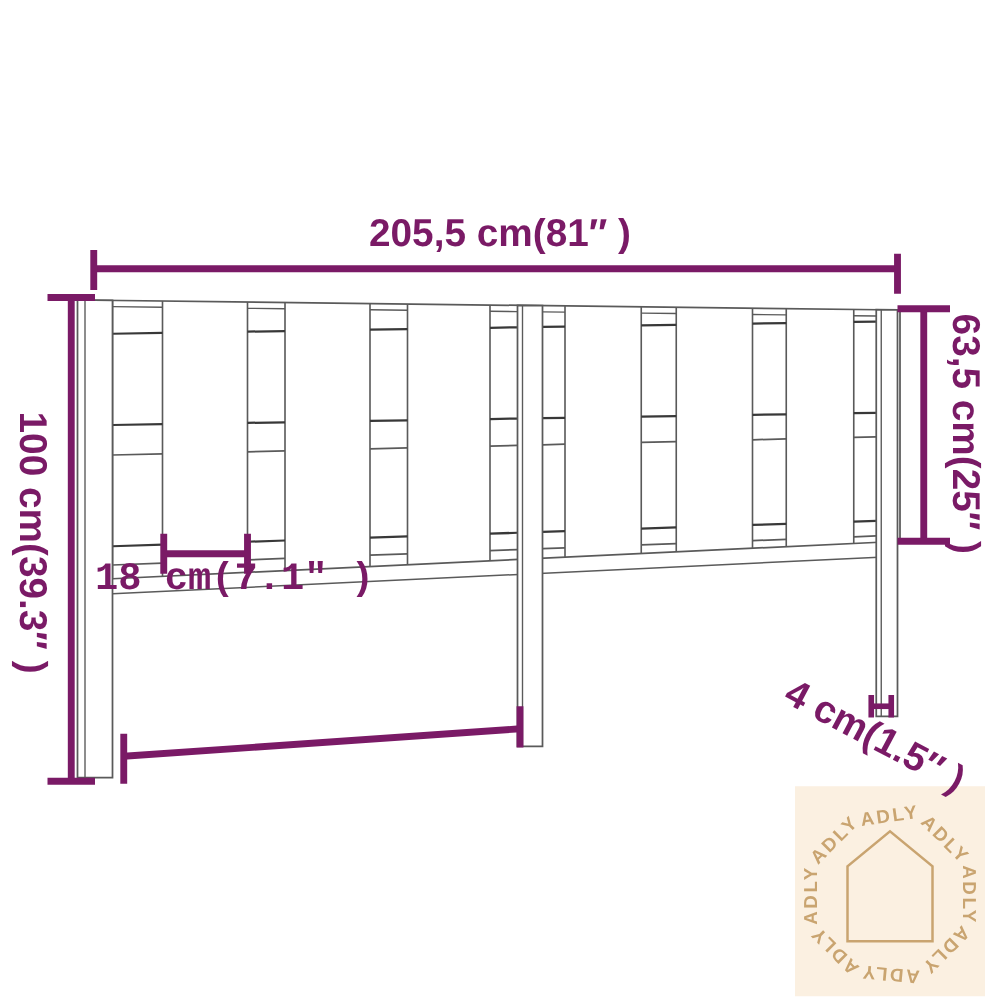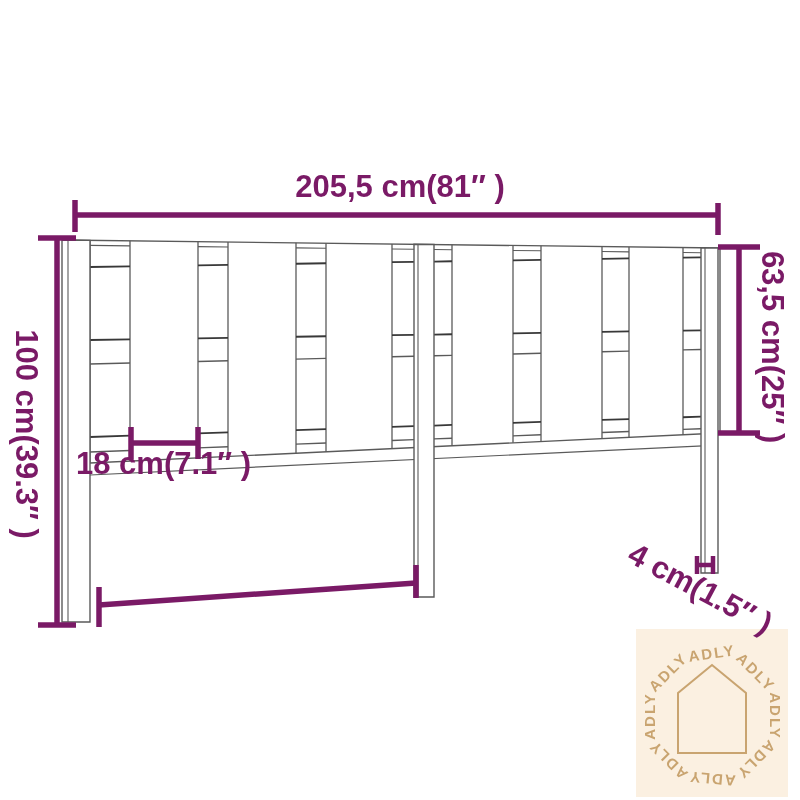--- a/index.html
+++ b/index.html
@@ -121,21 +121,21 @@
       <line x1="697" y1="556" x2="697" y2="574" stroke="#7A1A66" stroke-width="4.5"></line>
       <line x1="713" y1="556" x2="713" y2="574" stroke="#7A1A66" stroke-width="4.5"></line>
     </svg>
 
   <div class="dim-label centered" style="left: 240px; top: 170px; width: 320px; color: rgb(122, 26, 102);">205,5 cm(81″ )</div>
 
   <div class="dim-label centered" style="left: -134px; top: 417px; width: 320px; transform: rotate(90deg); color: rgb(122, 26, 102);">100 cm(39.3″ )</div>
 
   <div class="dim-label centered" style="left: 622px; top: 330px; width: 300px; transform: rotate(90deg); color: rgb(122, 26, 102);">63,5 cm(25″ )</div>
 
-  <div class="dim-label" style="left: 76px; top: 447px; color: rgb(122, 26, 102);">18 cm(7.1″ )</div>
+  <div class="dim-label" style="left: 76px; top: 447px; color: rgb(122, 26, 102); font-family: Liberation Mono, monospace;">18 cm(7.1″ )</div>
 
 
   <div class="dim-label centered" style="left: 600px; top: 572px; width: 200px; transform: rotate(28deg); color: rgb(122, 26, 102);">4 cm(1.5″ )</div>
 
   <div class="watermark" style="background: rgb(251, 240, 225);">
     <svg class="wm-house" width="152" height="168" viewBox="0 0 152 168">
       <polygon points="42,124 42,64 76,36 110,64 110,124" fill="none" stroke-width="2" class="wm-stroke" stroke="#C9A470"></polygon>
     </svg>
     <div class="wm-ring">
       <span style="left: 76px; top: 24px; transform: translate(-50%, -50%) rotate(-8deg); color: rgb(201, 164, 112);">ADLY</span>

